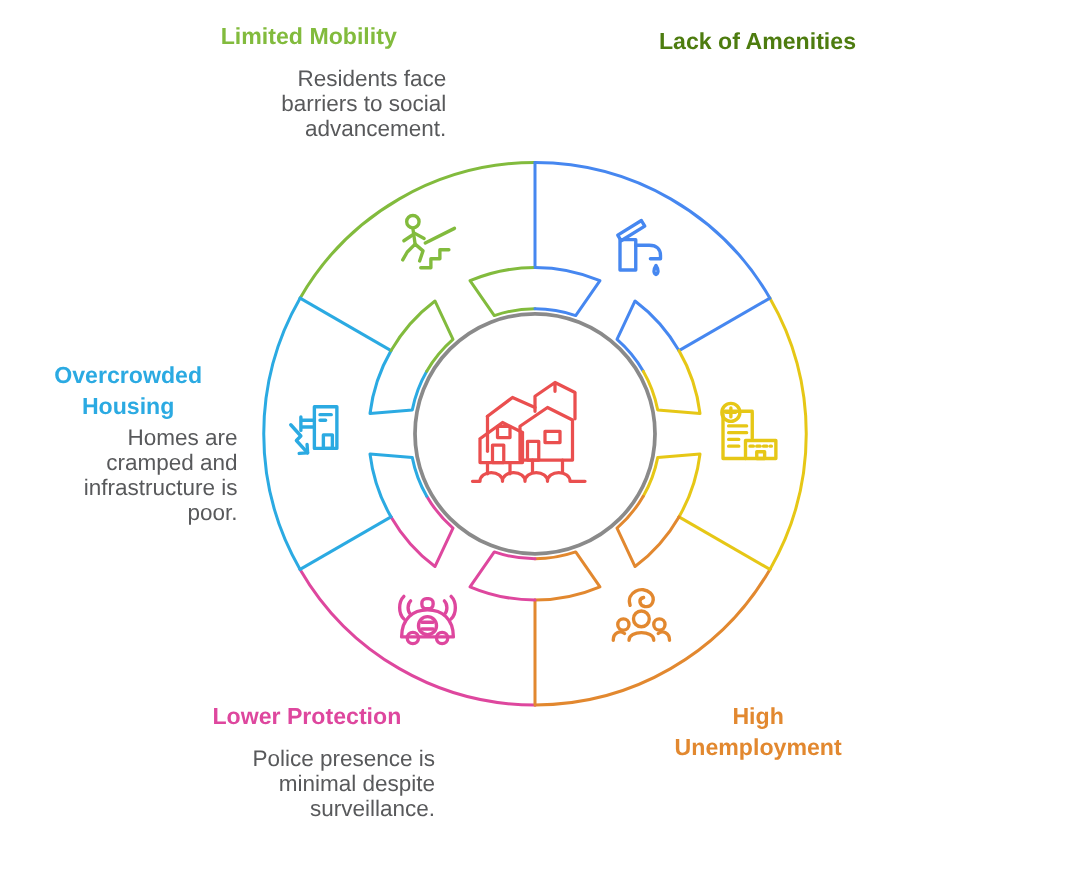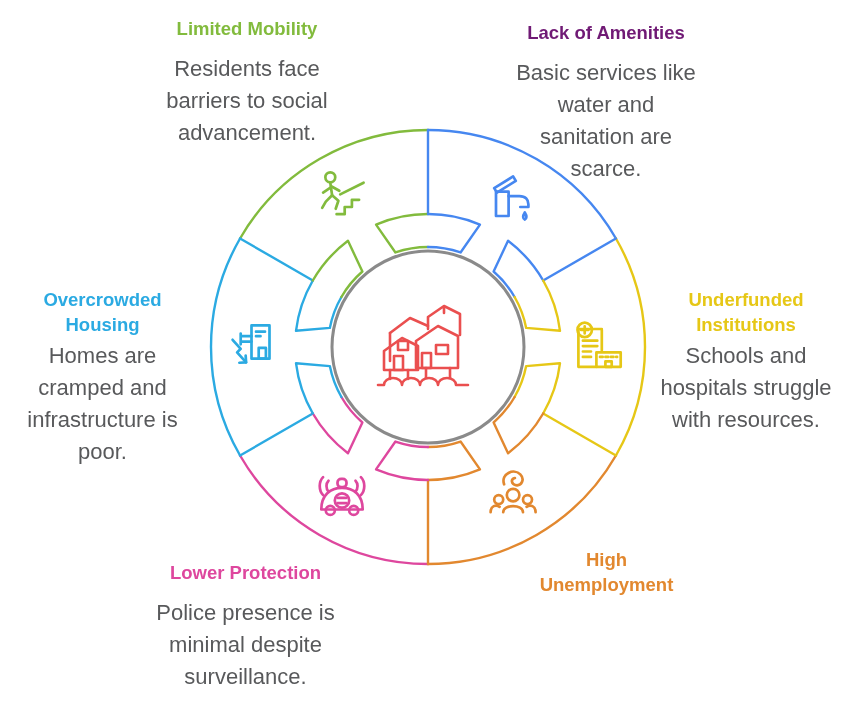--- a/index.html
+++ b/index.html
@@ -3,21 +3,21 @@
 <meta charset="utf-8">
 <style>
   html,body{margin:0;padding:0;background:#ffffff;}
   .stage{
     position:relative;width:858px;height:703px;background:#ffffff;overflow:hidden;
     font-family:"Liberation Sans",sans-serif;
   }
   .seg-block{position:absolute;text-align:center;color:#58595B;}
   .seg-title{font-weight:bold;font-size:18.5px;line-height:25px;white-space:pre-line;margin:0 0 12px 0;}
   .seg-block.tight .seg-title{margin-bottom:3px;}
-  .seg-desc{font-size:22px;line-height:32px;white-space:pre-line;}
+  .seg-desc{font-size:18px;line-height:20px;white-space:pre-line;text-align:right;}
   svg.wheel{position:absolute;left:0;top:0;}
   svg.wheel *{fill:none;stroke-linecap:round;stroke-linejoin:round;}
   .icon-g{stroke-width:3;}
   .center-g{stroke-width:2.6;}
 </style>
 </head>
 <body>
 
 <div class="stage">
 
@@ -124,36 +124,25 @@
   </svg>
 
   <div class="seg-block" id="blk0" style="left:137px;top:16px;width:220px;">
     <div class="seg-title" style="color: rgb(130, 187, 61);">Limited Mobility</div>
     <div class="seg-desc">Residents face
 barriers to social
 advancement.</div>
   </div>
 
   <div class="seg-block" id="blk1" style="left:501px;top:20px;width:210px;">
-    <div class="seg-title" style="color: #701a75;">Lack of Amenities</div>
-    <div class="seg-desc">Basic services like
-water and
-sanitation are
-scarce.</div>
+    <div class="seg-title" style="color: #4d7c0f;">Lack of Amenities</div>
   </div>
 
-  <div class="seg-block tight" id="blk2" style="left:646px;top:287px;width:200px;">
-    <div class="seg-title" style="color: rgb(230, 199, 22);">Underfunded
-Institutions</div>
-    <div class="seg-desc">Schools and
-hospitals struggle
-with resources.</div>
-  </div>
 
-  <div class="seg-block tight" id="blk3" style="left:524px;top:547px;width:165px;">
+  <div class="seg-block tight" id="blk3" style="left:524px;top:560px;width:165px;">
     <div class="seg-title" style="color: rgb(226, 136, 47);">High
 Unemployment</div>
   </div>
 
   <div class="seg-block tight" id="blk5" style="left:15px;top:287px;width:175px;">
     <div class="seg-title" style="color: rgb(43, 170, 226);">Overcrowded
 Housing</div>
     <div class="seg-desc">Homes are
 cramped and
 infrastructure is

